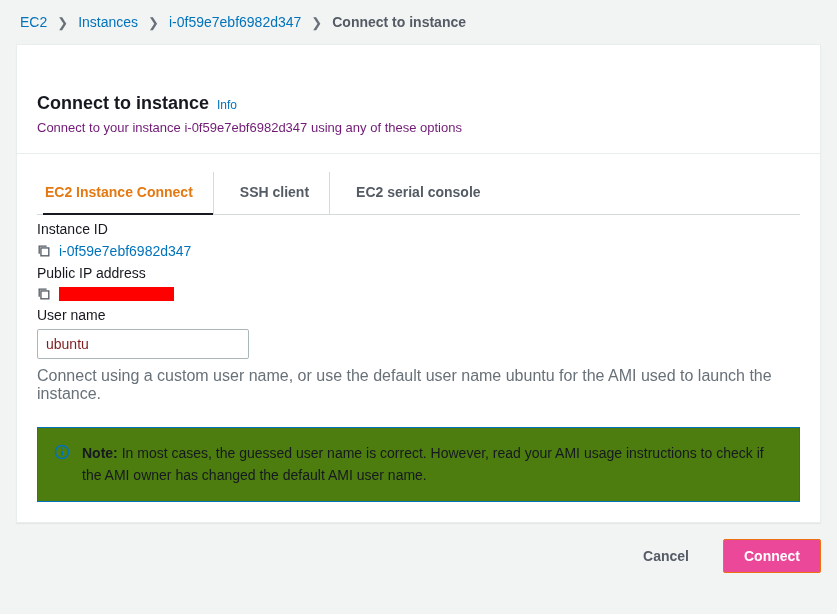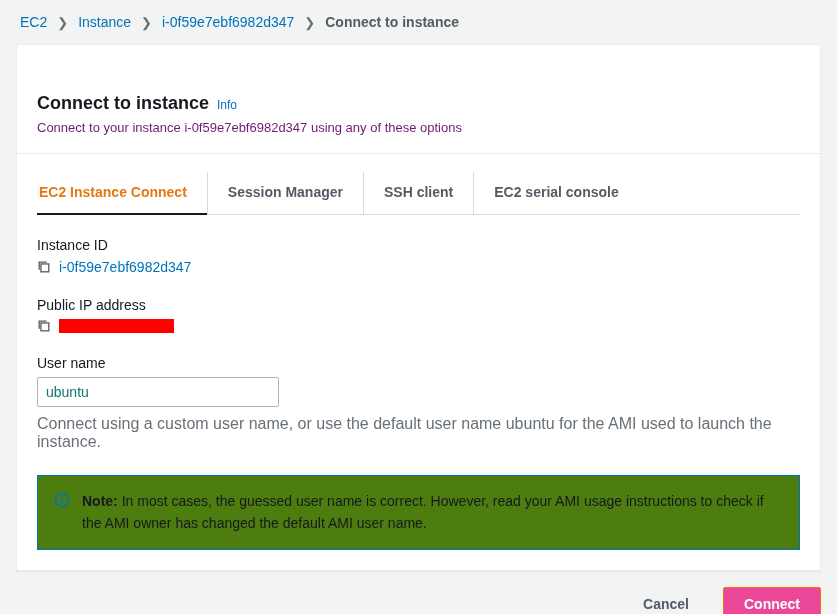--- a/index.html
+++ b/index.html
@@ -77,41 +77,42 @@
       margin-top: 18px;
     }
     .tab {
       padding: 12px 20px 14px 20px;
       font-size: 14px;
       font-weight: 700;
       color: #545b64;
       cursor: pointer;
       border-right: 1px solid #d5dbdb;
       position: relative;
+      margin-left: 6px;
     }
     .tab:last-child {
       border-right: none;
     }
     .tab:first-child {
       padding-left: 2px;
     }
     .tab.active {
       color: #e47911;
     }
     .tab.active::after {
       content: "";
       position: absolute;
       left: 0;
       right: 0;
       bottom: -1px;
       height: 2px;
       background: #16191f;
     }
     .field-block {
-      margin-top: 22px;
+      margin-top: 6px;
     }
     .field-label {
       color: #16191f;
       font-size: 14px;
       margin-bottom: 6px;
     }
     .copy-row {
       display: flex;
       align-items: center;
       gap: 8px;
@@ -133,26 +134,26 @@
       color: #0073bb;
       cursor: pointer;
     }
     .redacted {
       background: #ff0000;
       width: 115px;
       height: 14px;
       display: inline-block;
     }
     .text-input {
-      width: 242px;
+      width: 212px;
       padding: 6px 8px;
       font-size: 14px;
       border: 1px solid #aab7b8;
       border-radius: 2px;
-      color: #0f766e;
+      color: #7f1d1d;
       font-family: inherit;
     }
     .help-text {
       color: #687078;
       font-size: 16px;
       margin-top: 8px;
     }
     .note-box {
       border: 1px solid #0073bb;
       border-radius: 0;
@@ -207,40 +208,39 @@
       color: #fff;
       border-color: #ec7211;
     }
   </style>
 </head>
 <body>
 
 <div class="breadcrumb">
   <a>EC2</a>
   <span class="chevron">❯</span>
-  <a>Instance</a>
+  <a>Instances</a>
   <span class="chevron">❯</span>
   <a>i-0f59e7ebf6982d347</a>
   <span class="chevron">❯</span>
   <span class="current">Connect to instance</span>
 </div>
 
 <div class="panel">
   <div class="panel-header">
     <div class="panel-title-row">
       <span class="panel-title">Connect to instance</span>
       <span class="info-link">Info</span>
     </div>
     <div class="panel-subtitle">Connect to your instance i-0f59e7ebf6982d347 using any of these options</div>
   </div>
 
   <div class="panel-body">
     <div class="tabs">
       <div class="tab active">EC2 Instance Connect</div>
-      <div class="tab">Session Manager</div>
       <div class="tab">SSH client</div>
       <div class="tab">EC2 serial console</div>
     </div>
 
     <div class="field-block">
       <div class="field-label">Instance ID</div>
       <div class="copy-row">
         <span class="copy-icon">
           <svg viewBox="0 0 16 16" fill="none" stroke="#545b64" stroke-width="1.5">
             <rect x="4.5" y="4.5" width="9" height="9"></rect>

